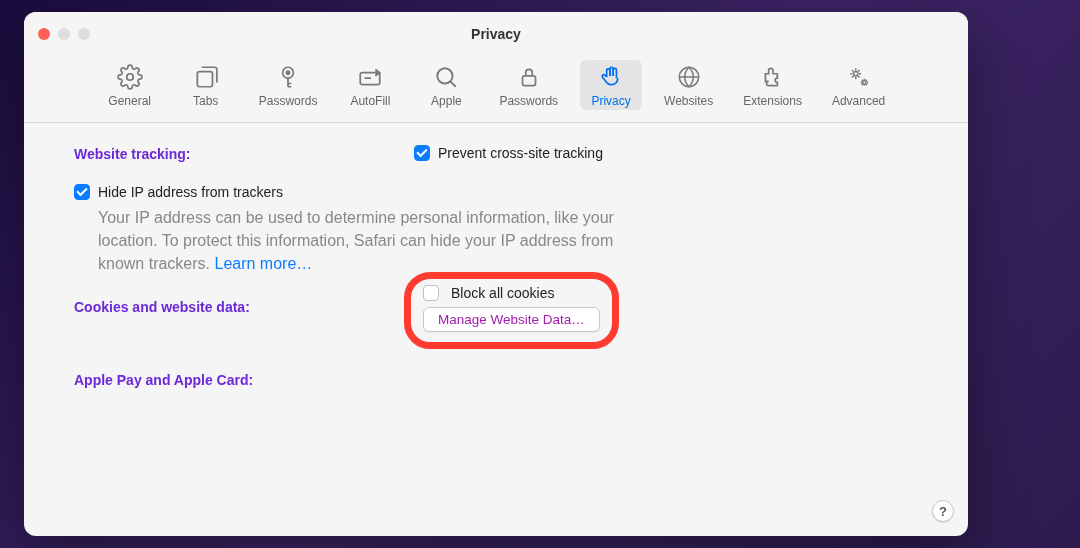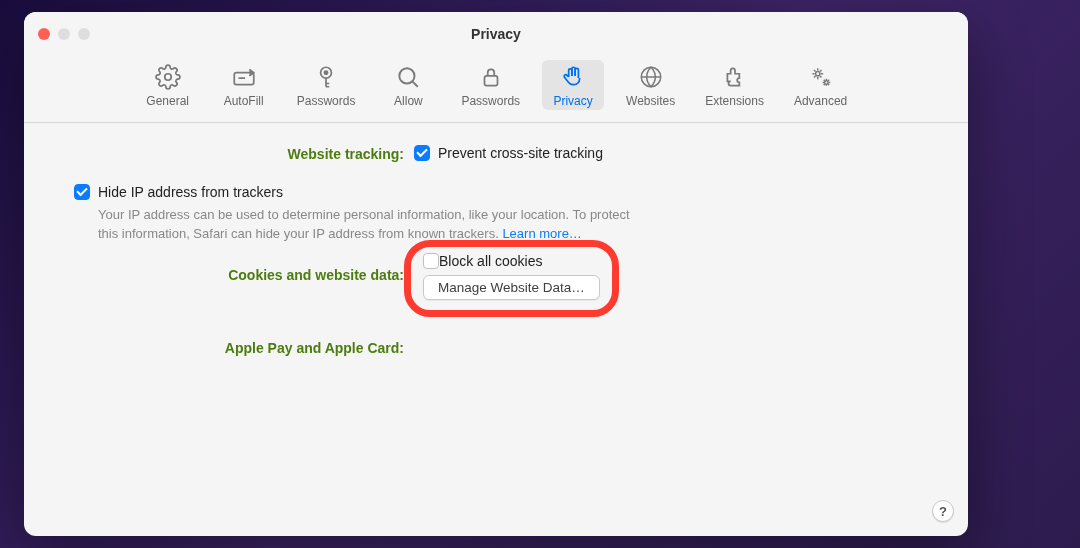--- a/index.html
+++ b/index.html
@@ -79,24 +79,24 @@
     font-size: 14px;
     color: #222;
   }
   .row {
     display: flex;
     align-items: flex-start;
     margin-bottom: 6px;
   }
   .label-col {
     width: 340px;
-    text-align: right;
+    text-align: left;
     padding-right: 10px;
     font-weight: 600;
-    color: #4d7c0f;
+    color: #6d28d9;
     padding-top: 1px;
   }
   .control-col {
     flex: 1;
     padding-right: 60px;
   }
   .check-line {
     display: flex;
     align-items: center;
     gap: 8px;
@@ -120,54 +120,54 @@
   .checkbox.checked::after {
     content: "";
     width: 4px;
     height: 8px;
     border: solid #fff;
     border-width: 0 2px 2px 0;
     transform: rotate(45deg) translate(-1px,-1px);
   }
   .desc {
     color: #888;
-    font-size: 13px;
+    font-size: 16px;
     line-height: 1.45;
     margin-top: 6px;
     padding-left: 24px;
     max-width: 560px;
   }
   .desc a { color: #0a7cff; text-decoration: none; }
   .section-gap { margin-top: 22px; }
   .mac-button {
     display: inline-block;
     background: #fff;
     border: 1px solid #c8c8c8;
     border-radius: 6px;
     padding: 4px 14px;
     font-size: 13.5px;
-    color: #404040;
+    color: #a21caf;
     box-shadow: 0 1px 1px rgba(0,0,0,0.05);
     margin-top: 6px;
   }
   .highlight-ring {
     position: relative;
     display: inline-block;
     padding: 8px 12px 10px 12px;
     border: 7px solid #ff3b30;
     border-radius: 26px;
     margin-top: -26px;
     margin-left: -10px;
   }
   .highlight-ring .checkbox,
   .highlight-ring .check-line { margin-left: 0; }
   .highlight-inner-check {
     display: flex;
     align-items: center;
-    gap: 0;
+    gap: 12px;
     margin-bottom: 6px;
     margin-top: -2px;
   }
   .help-button {
     position: absolute;
     right: 14px;
     bottom: 14px;
     width: 22px;
     height: 22px;
     border-radius: 50%;
@@ -199,45 +199,52 @@
   <div class="toolbar">
 
     <div class="tab">
       <svg viewBox="0 0 24 24" fill="none" stroke="#7a7a7a" stroke-width="1.6">
           <circle cx="12" cy="12" r="3"></circle>
           <path d="M19.4 15a1.7 1.7 0 0 0 .34 1.87l.06.06a2 2 0 1 1-2.83 2.83l-.06-.06a1.7 1.7 0 0 0-1.87-.34 1.7 1.7 0 0 0-1 1.56V21a2 2 0 1 1-4 0v-.09a1.7 1.7 0 0 0-1.11-1.56 1.7 1.7 0 0 0-1.87.34l-.06.06a2 2 0 1 1-2.83-2.83l.06-.06a1.7 1.7 0 0 0 .34-1.87 1.7 1.7 0 0 0-1.56-1H3a2 2 0 1 1 0-4h.09a1.7 1.7 0 0 0 1.56-1.11 1.7 1.7 0 0 0-.34-1.87l-.06-.06a2 2 0 1 1 2.83-2.83l.06.06a1.7 1.7 0 0 0 1.87.34H9a1.7 1.7 0 0 0 1-1.56V3a2 2 0 1 1 4 0v.09a1.7 1.7 0 0 0 1 1.56 1.7 1.7 0 0 0 1.87-.34l.06-.06a2 2 0 1 1 2.83 2.83l-.06.06a1.7 1.7 0 0 0-.34 1.87V9a1.7 1.7 0 0 0 1.56 1H21a2 2 0 1 1 0 4h-.09a1.7 1.7 0 0 0-1.51 1z"></path>
         </svg>
       <span class="lbl">General</span>
     </div>
 
+    <div class="tab">
+      <svg viewBox="0 0 24 24" fill="none" stroke="#7a7a7a" stroke-width="1.6">
+          <rect x="4" y="7" width="14" height="14" rx="2"></rect>
+          <path d="M8 3h12a2 2 0 0 1 2 2v12"></path>
+        </svg>
+      <span class="lbl">Tabs</span>
+    </div>
+
+    <div class="tab">
+      <svg viewBox="0 0 24 24" fill="none" stroke="#7a7a7a" stroke-width="1.6">
+          <circle cx="12" cy="8" r="5"></circle>
+          <circle cx="12" cy="8" r="1.5" fill="#7a7a7a"></circle>
+          <path d="M12 13v8M12 18h3M12 21h3"></path>
+        </svg>
+      <span class="lbl">Passwords</span>
+    </div>
 
     <div class="tab">
       <svg viewBox="0 0 24 24" fill="none" stroke="#7a7a7a" stroke-width="1.6">
           <rect x="3" y="8" width="18" height="11" rx="2"></rect>
           <path d="M7 13h6"></path>
           <path d="M17 5l4 3-4 3" fill="#7a7a7a"></path>
         </svg>
       <span class="lbl">AutoFill</span>
     </div>
 
     <div class="tab">
-      <svg viewBox="0 0 24 24" fill="none" stroke="#7a7a7a" stroke-width="1.6">
-          <circle cx="12" cy="8" r="5"></circle>
-          <circle cx="12" cy="8" r="1.5" fill="#7a7a7a"></circle>
-          <path d="M12 13v8M12 18h3M12 21h3"></path>
-        </svg>
-      <span class="lbl">Passwords</span>
-    </div>
-
-    <div class="tab">
       <svg viewBox="0 0 24 24" fill="none" stroke="#7a7a7a" stroke-width="1.8">
           <circle cx="11" cy="11" r="7"></circle>
           <path d="M21 21l-5-5"></path>
         </svg>
-      <span class="lbl">Allow</span>
+      <span class="lbl">Apple</span>
     </div>
 
     <div class="tab">
       <svg viewBox="0 0 24 24" fill="none" stroke="#7a7a7a" stroke-width="1.6">
           <rect x="6" y="11" width="12" height="9" rx="2"></rect>
           <path d="M9 11V8a3 3 0 0 1 6 0v3"></path>
         </svg>
       <span class="lbl">Passwords</span>
     </div>
 

